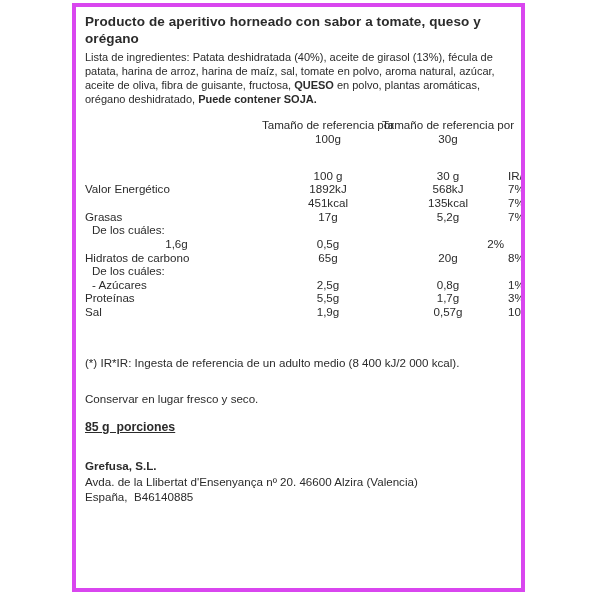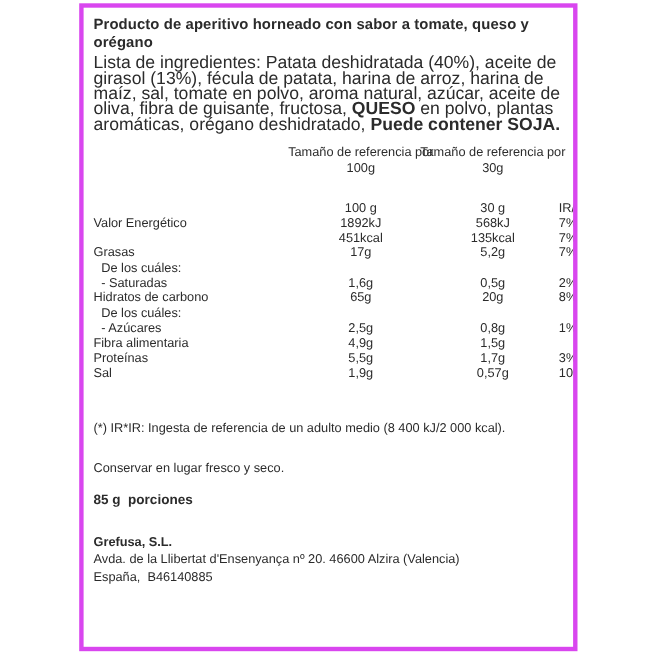--- a/index.html
+++ b/index.html
@@ -19,21 +19,21 @@
     background: #ffffff;
     padding: 5px 6px 0 9px;
     overflow: hidden;
   }
   .title {
     font-size: 13.5px; font-weight: bold;
     line-height: 16.5px; margin: 2px 0 0 0;
     letter-spacing: 0.1px;
   }
   .ing {
-    font-size: 16px; line-height: 13.9px;
+    font-size: 11px; line-height: 13.9px;
     margin: 4px 0 0 0;
   }
   .trow {
     display: grid;
     grid-template-columns: 183px 120px 120px 1fr;
     font-size: 11.6px;
   }
   .refrow { margin-top: 11px; line-height: 14px; }
   .c-num {
     display: flex; flex-direction: column; align-items: center;
@@ -42,21 +42,21 @@
   .c-ir {
     display: flex; justify-content: flex-end;
     white-space: nowrap; padding-right: 4px;
   }
   .headrow { margin-top: 23px; line-height: 13.6px; }
   .nrow { line-height: 13.65px; min-height: 13.65px; }
   .c-label { white-space: nowrap; }
   .c-label.indent { padding-left: 7px; }
   .footnote { font-size: 11.6px; margin: 37px 0 0 0; }
   .storage  { font-size: 11.6px; margin: 23px 0 0 0; }
-  .portion  { font-size: 12.3px; font-weight: bold; margin: 15px 0 0 0; white-space: pre-wrap; }
+  .portion  { font-size: 12.3px; font-weight: bold; margin: 15px 0 0 0; white-space: pre-wrap; text-decoration: underline; }
   .mfr { margin-top: 24px; font-size: 11.6px; line-height: 15.8px; }
   .mfr p { margin: 0; white-space: pre-wrap; }
   .bold { font-weight: bold; }
 </style>
 </head>
 <body>
 
 <div class="page">
   <div class="box">
 
@@ -107,21 +107,20 @@
   </div>
 
   <div class="trow nrow">
     <div class="c-label indent">De los cuáles:</div>
     <div class="c-num"></div>
     <div class="c-num"></div>
     <div class="c-ir"></div>
   </div>
 
   <div class="trow nrow">
-    <div class="c-label indent">- Saturadas</div>
     <div class="c-num">1,6g</div>
     <div class="c-num">0,5g</div>
     <div class="c-ir">2%</div>
   </div>
 
   <div class="trow nrow">
     <div class="c-label">Hidratos de carbono</div>
     <div class="c-num">65g</div>
     <div class="c-num">20g</div>
     <div class="c-ir">8%</div>
@@ -134,26 +133,20 @@
     <div class="c-ir"></div>
   </div>
 
   <div class="trow nrow">
     <div class="c-label indent">- Azúcares</div>
     <div class="c-num">2,5g</div>
     <div class="c-num">0,8g</div>
     <div class="c-ir">1%</div>
   </div>
 
-  <div class="trow nrow">
-    <div class="c-label">Fibra alimentaria</div>
-    <div class="c-num">4,9g</div>
-    <div class="c-num">1,5g</div>
-    <div class="c-ir"></div>
-  </div>
 
   <div class="trow nrow">
     <div class="c-label">Proteínas</div>
     <div class="c-num">5,5g</div>
     <div class="c-num">1,7g</div>
     <div class="c-ir">3%</div>
   </div>
 
   <div class="trow nrow">
     <div class="c-label">Sal</div>

